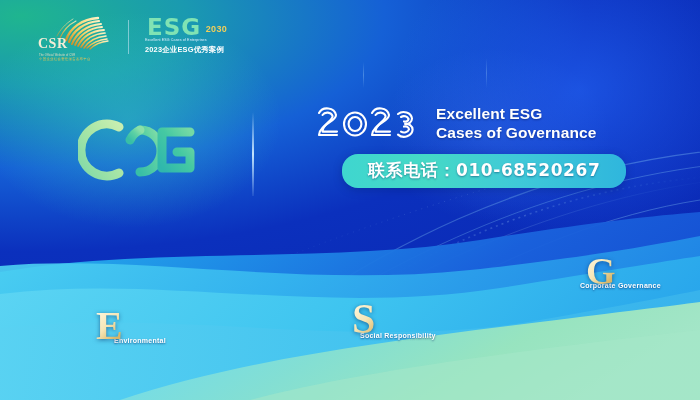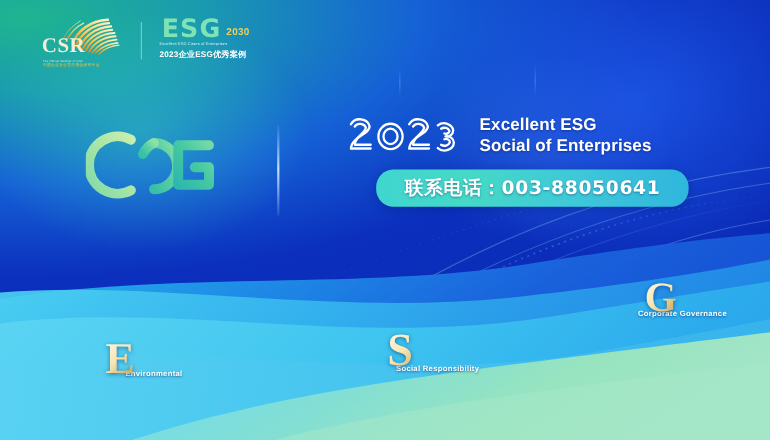--- a/index.html
+++ b/index.html
@@ -38,21 +38,21 @@
   .waves{position:absolute;left:0;right:0;bottom:0;height:190px;pointer-events:none;}
   
   .logobar{
     position:absolute;left:36px;top:14px;
     display:flex;align-items:center;gap:14px;
   }
   .csr{position:relative;width:78px;height:46px;}
   .csr-text{
     position:absolute;left:2px;bottom:9px;
     font-family:"Liberation Serif","DejaVu Serif",serif;
-    font-size:19px;font-weight:700;letter-spacing:.5px;
+    font-size:14px;font-weight:700;letter-spacing:.5px;
     color:#f3ecd6;line-height:1;
   }
   .csr-sub{
     position:absolute;left:3px;bottom:3px;
     font-size:2.6px;color:#e6dcc0;letter-spacing:.15px;white-space:nowrap;
   }
   .csr-sub2{
     position:absolute;left:3px;bottom:-1px;
     font-size:3.4px;color:#f0c64e;letter-spacing:.3px;white-space:nowrap;
   }
@@ -303,27 +303,27 @@
             <path d="M59.5,11 A5.6,5 0 0 1 69.6,12 C69.6,17 59.5,20 59.5,27.6 L74,27.6"></path>
 
             <path d="M82,10 A8.4,7.4 0 0 1 96,14.6 A6,5.6 0 0 1 89,20 A6.4,6 0 0 1 96.6,25.6 A8.6,7.6 0 0 1 82,30.6"></path>
             <path d="M85,13 A5,4.4 0 0 1 92.6,15 A3.3,3 0 0 1 88,17.4"></path>
             <path d="M88,22.6 A3.6,3.2 0 0 1 93,25.4 A5.2,4.6 0 0 1 85,27.6"></path>
           </g>
         </svg>
 
         <div class="en">
           <div>Excellent ESG</div>
-          <div>Social of Enterprises</div>
+          <div>Cases of Governance</div>
         </div>
       </div>
 
 
       <div class="pill">
-        <span class="pill-txt">联系电话：003-88050641</span>
+        <span class="pill-txt">联系电话：010-68520267</span>
       </div>
     </div>
   </div>
 
   <div class="pillar" id="pillar-e">
     <div class="glyph" style="background-image: linear-gradient(135deg, rgb(255, 251, 232) 0%, rgb(246, 230, 182) 28%, rgb(217, 184, 106) 46%, rgb(207, 174, 99) 58%, rgb(247, 237, 205) 90%); background-clip: text; color: transparent;">E</div>
     <div class="cap">Environmental</div>
   </div>
 
   <div class="pillar" id="pillar-s">

